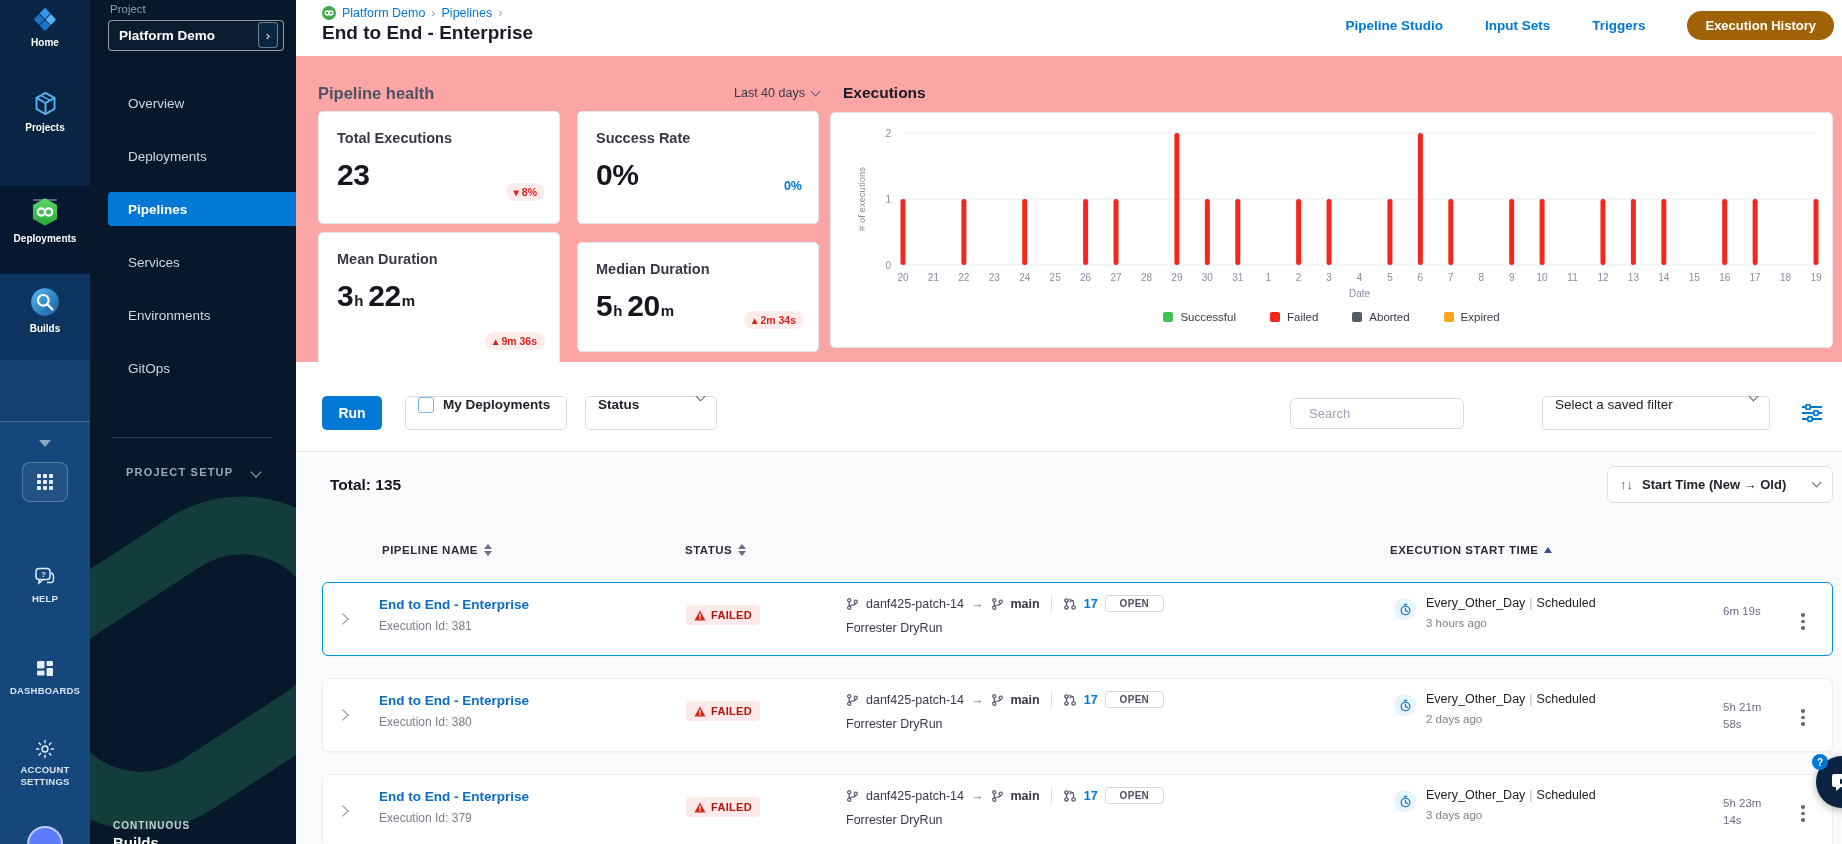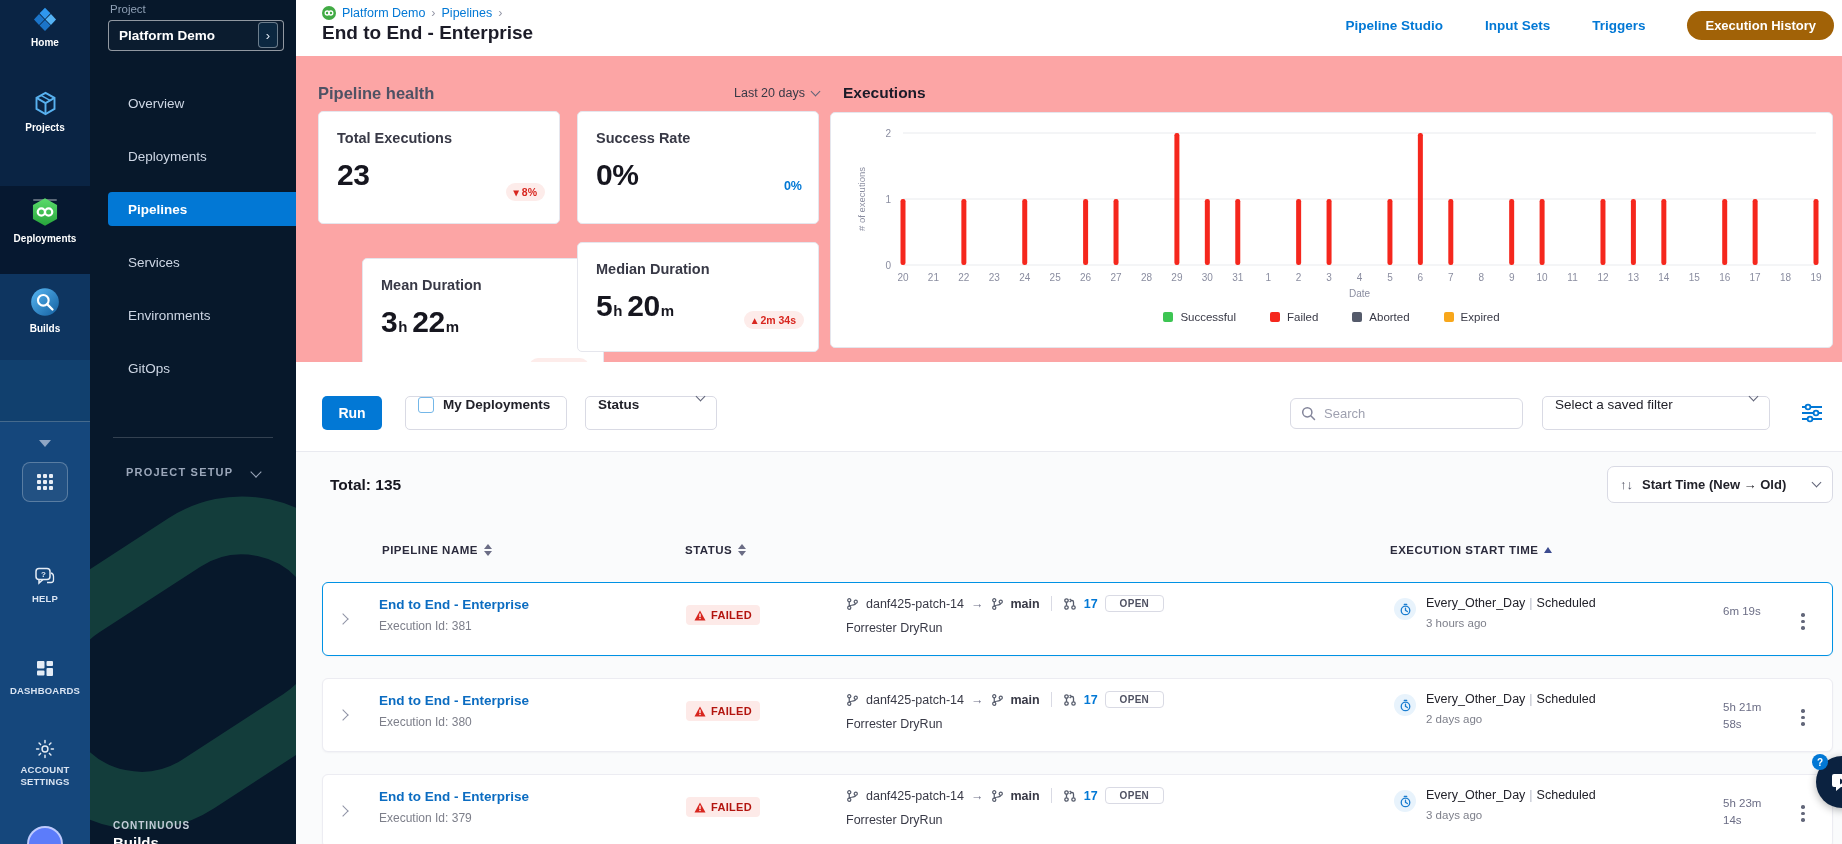--- a/index.html
+++ b/index.html
@@ -50,21 +50,21 @@
   .top-link { color:#0278d5; font-size:13.5px; font-weight:bold; cursor:pointer; }
   .top-pill { background:#a16207; color:#fff; font-size:13px; font-weight:bold; border-radius:16px; padding:7px 18px; cursor:pointer; }
 
   .dash { position:absolute; left:0; top:56px; width:1546px; height:306px; background:#fca5a5; }
   .sec-title { font-size:15.5px; font-weight:bold; color:#1b1b28; }
   .health-title { position:absolute; left:22px; top:28px; font-size:16.5px; color:#4f5264; font-weight:bold; }
   .range-dd { position:absolute; left:438px; top:30px; display:flex; align-items:center; gap:7px; font-size:12.5px; color:#383946; cursor:pointer; }
   .chev { display:inline-block; width:7px; height:7px; border-right:1.6px solid #5f6377; border-bottom:1.6px solid #5f6377; transform:rotate(45deg); margin-top:-4px; }
   .hcard { position:absolute; width:242px; background:#fff; border:1px solid #e5e6ed; border-radius:5px; padding:18px 18px; }
   .hc0 { left:22px; top:55px; height:113px; } .hc1 { left:281px; top:55px; height:113px; }
-  .hc2 { left:22px; top:202px; height:141px;margin-left:44px; } .hc3 { left:281px; top:186px; height:110px; }
+  .hc2 { left:22px; top:176px; height:141px; } .hc3 { left:281px; top:186px; height:110px; }
   .hcard .hlabel { font-size:14.5px; font-weight:bold; color:#383946; }
   .hval { margin-top:12px; display:flex; align-items:baseline; }
   .hval .big { font-size:30px; font-weight:bold; color:#16161f; letter-spacing:-.5px; }
   .hval .unit { font-size:15px; font-weight:bold; color:#16161f; margin:0 5px 0 1px; }
   .delta-badge { position:absolute; right:14px; bottom:22px; background:#fdecea; border-radius:10px; padding:3px 8px; font-size:10.5px; font-weight:bold; color:#d8261f; display:flex; align-items:center; gap:3px; }
   .side-val { position:absolute; right:16px; bottom:30px; font-size:12.5px; font-weight:bold; color:#0278d5; }
 
   .exec-title { position:absolute; left:547px; top:28px; }
   .chart-card { position:absolute; left:534px; top:56px; width:1003px; height:236px; background:#fff; border:1px solid #e5e6ed; border-radius:5px; }
   .chart-legend { position:absolute; left:0; top:198px; width:1001px; display:flex; justify-content:center; gap:34px; }
@@ -72,21 +72,21 @@
   .legend-swatch { width:10px; height:10px; border-radius:2px; }
 
   .filterbar { position:absolute; left:0; top:362px; width:1546px; height:90px; background:#fff; border-bottom:1px solid #e9eaf0; }
   .run-btn { position:absolute; left:26px; top:34px; width:60px; height:34px; background:#0278d5; color:#fff; border:none; border-radius:5px; font-size:14px; font-weight:bold; font-family:inherit; cursor:pointer; }
   .wbox { position:absolute; top:34px; height:34px; background:#fff; border:1px solid #d9dae4; border-radius:5px; display:flex; padding:0 12px; gap:9px; cursor:pointer; }
   .mydep { left:109px; width:162px; }
   .mydep .cbox { width:16px; height:16px; border:1.5px solid #74b7e8; border-radius:3px; background:#fff; }
   .wbox .wlabel { font-size:13.5px; font-weight:bold; color:#22222a; }
   .statusdd { left:289px; width:132px; justify-content:space-between; }
   .statusdd .wlabel { font-weight:bold; }
-  .searchbox { position:absolute; left:994px; top:36px; width:233px; height:31px; border:1px solid #d9dae4; border-radius:6px; background:#fff; display:flex; align-items:center; padding:0 10px; gap:8px; }
+  .searchbox { position:absolute; left:994px; top:36px; width:174px; height:31px; border:1px solid #d9dae4; border-radius:6px; background:#fff; display:flex; align-items:center; padding:0 10px; gap:8px; }
   .searchbox input { border:none; outline:none; font-size:13px; color:#383946; width:160px; font-family:inherit; background:transparent; }
   .searchbox input::placeholder { color:#9fa1b0; }
   .savedfilter { left:1246px; width:228px; justify-content:space-between; }
   .savedfilter .wlabel { font-weight:normal; color:#22222a; }
   .sliders { position:absolute; left:1504px; top:40px; cursor:pointer; }
 
   .listsec { position:absolute; left:0; top:452px; width:1546px; height:392px; background:#fafbfc; }
   .total-label { position:absolute; left:34px; top:24px; font-size:15.5px; font-weight:bold; color:#16161f; }
   .sortdd { position:absolute; left:1311px; top:14px; width:226px; height:37px; background:#fff; border:1px solid #d9dae4; border-radius:7px; display:flex; align-items:center; padding:0 12px; gap:9px; cursor:pointer; }
   .sortdd .updown { font-size:13px; color:#4f5162; }
@@ -284,21 +284,21 @@
         <span class="top-link">Pipeline Studio</span>
         <span class="top-link">Input Sets</span>
         <span class="top-link">Triggers</span>
         <span class="top-pill">Execution History</span>
       </div>
     </header>
 
     <section class="dash">
       <div class="health-title">Pipeline health</div>
       <div class="range-dd">
-        <span>Last 20 days</span>
+        <span>Last 40 days</span>
         <i class="chev"></i>
       </div>
 
       <div class="hcard hc0">
         <div class="hlabel">Total Executions</div>
         <div class="hval">
             <span class="big">23</span>
           </div>
         <div class="delta-badge">
           <span class="delta-arrow">▾</span>

